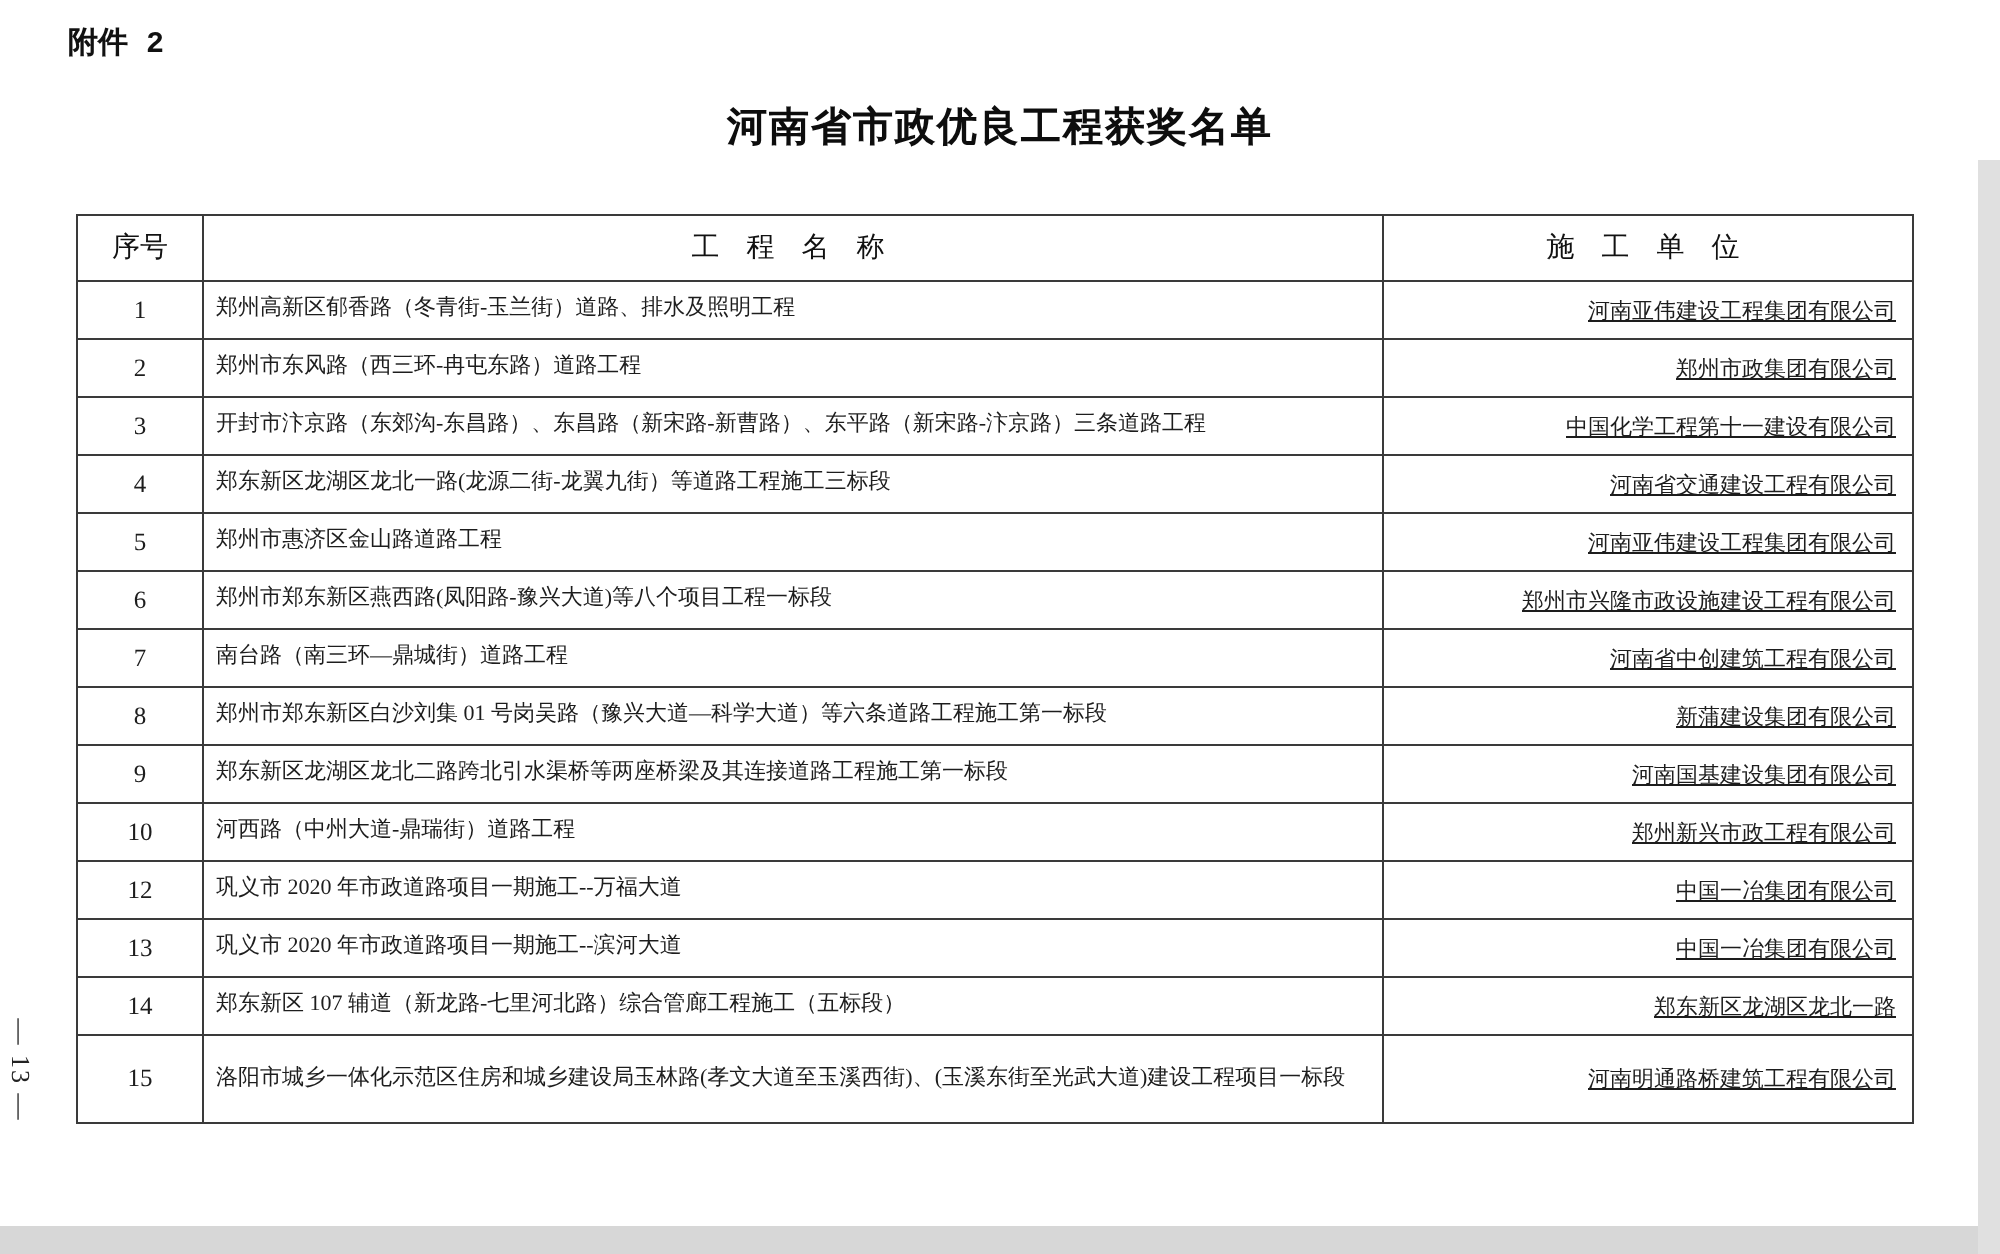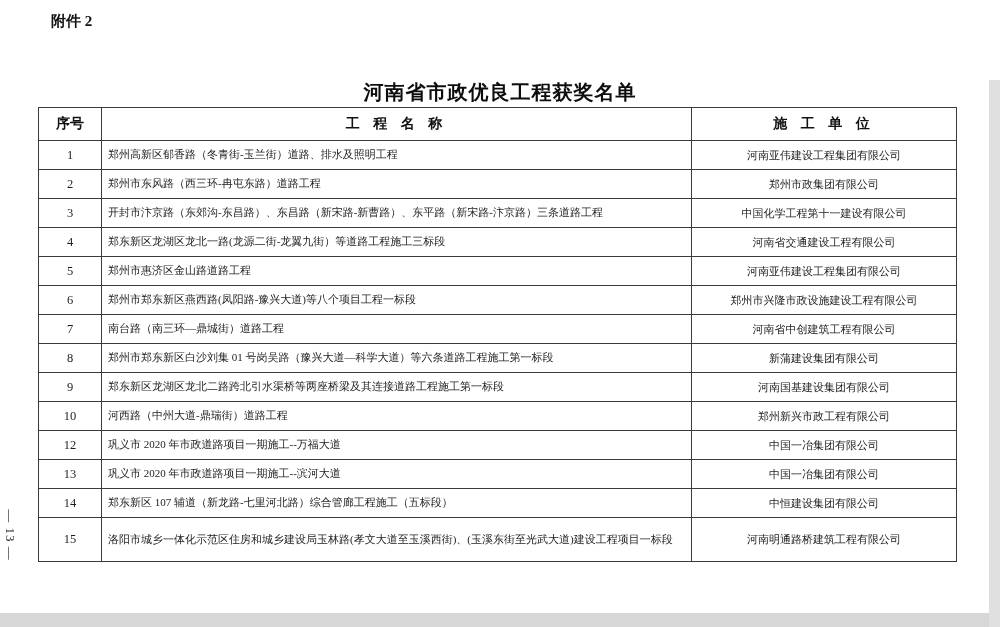--- a/index.html
+++ b/index.html
@@ -5,58 +5,58 @@
   html,body{margin:0;padding:0;}
   body{
     position:relative;
     width:1000px;height:627px;
     background:#ffffff;
     overflow:hidden;
     font-family:"Liberation Serif","DejaVu Serif",serif;
     color:#1d1d1d;
   }
   .attachment-label{
-    position:absolute;left:51px;top:12px;
-    font-family:Liberation Serif, serif;
+    position:absolute;left:34px;top:12px;
+    font-family:Liberation Mono, monospace;
     font-weight:bold;font-size:15px;color:#111;
   }
   .doc-title{
     position:absolute;left:0;top:50px;width:1000px;
     text-align:center;
     font-family:"Liberation Sans","DejaVu Sans",sans-serif;
-    font-weight:bold;font-size:20px;letter-spacing:1px;color:#0d0d0d;margin-top:29px;
+    font-weight:bold;font-size:20px;letter-spacing:1px;color:#0d0d0d;
   }
   table.award-table{
     position:absolute;left:38px;top:107px;
     width:918px;
     border-collapse:collapse;
     table-layout:fixed;
   }
   .award-table col.c-no{width:63px;}
   .award-table col.c-project{width:590px;}
   .award-table col.c-unit{width:265px;}
   .award-table th,.award-table td{
     border:1px solid #3a3a3a;
     font-size:11px;
     vertical-align:middle;
     overflow:hidden;
   }
   .award-table th{
     height:30px;
-    font-weight:bold;
+    font-weight:normal;
     font-size:14px;
     text-align:center;
     color:#111;
   }
   .award-table th.spaced{letter-spacing:5px;}
   .award-table tr.data-row{height:29px;}
   .award-table tr.data-row.tall{height:44px;}
   .award-table td.no-cell{text-align:center;font-size:12.5px;}
   .award-table td.project-cell{text-align:left;padding:2px 6px;line-height:1.45;}
-  .award-table td.unit-cell{text-align:center;padding:2px 8px;}
+  .award-table td.unit-cell{text-align:right;padding:2px 8px;text-decoration:underline;}
   .page-number{
     position:absolute;left:10px;top:535px;
     transform:translate(-50%,-50%) rotate(90deg);
     font-size:13px;letter-spacing:1px;color:#222;
     white-space:nowrap;
   }
   .scan-edge-bottom{
     position:absolute;left:0;bottom:0;width:1000px;height:14px;
     background:#d7d7d7;
   }
@@ -142,21 +142,21 @@
     <td class="unit-cell">中国一冶集团有限公司</td>
   </tr>
       <tr class="data-row">
     <td class="no-cell">13</td>
     <td class="project-cell">巩义市 2020 年市政道路项目一期施工--滨河大道</td>
     <td class="unit-cell">中国一冶集团有限公司</td>
   </tr>
       <tr class="data-row">
     <td class="no-cell">14</td>
     <td class="project-cell">郑东新区 107 辅道（新龙路-七里河北路）综合管廊工程施工（五标段）</td>
-    <td class="unit-cell">中恒建设集团有限公司</td>
+    <td class="unit-cell">郑东新区龙湖区龙北一路</td>
   </tr>
       <tr class="data-row tall">
     <td class="no-cell">15</td>
     <td class="project-cell">洛阳市城乡一体化示范区住房和城乡建设局玉林路(孝文大道至玉溪西街)、(玉溪东街至光武大道)建设工程项目一标段</td>
     <td class="unit-cell">河南明通路桥建筑工程有限公司</td>
   </tr>
     </tbody>
 </table>
 
 <div class="page-number">— 13 —</div>

